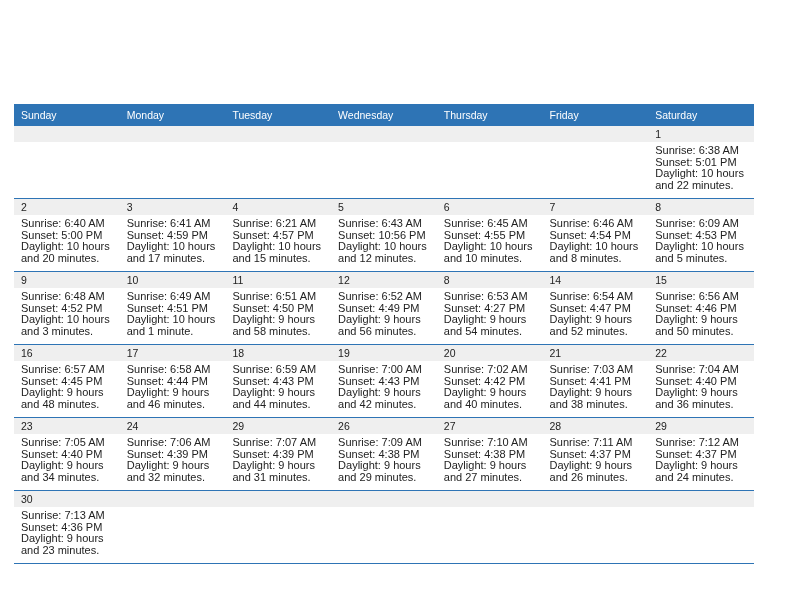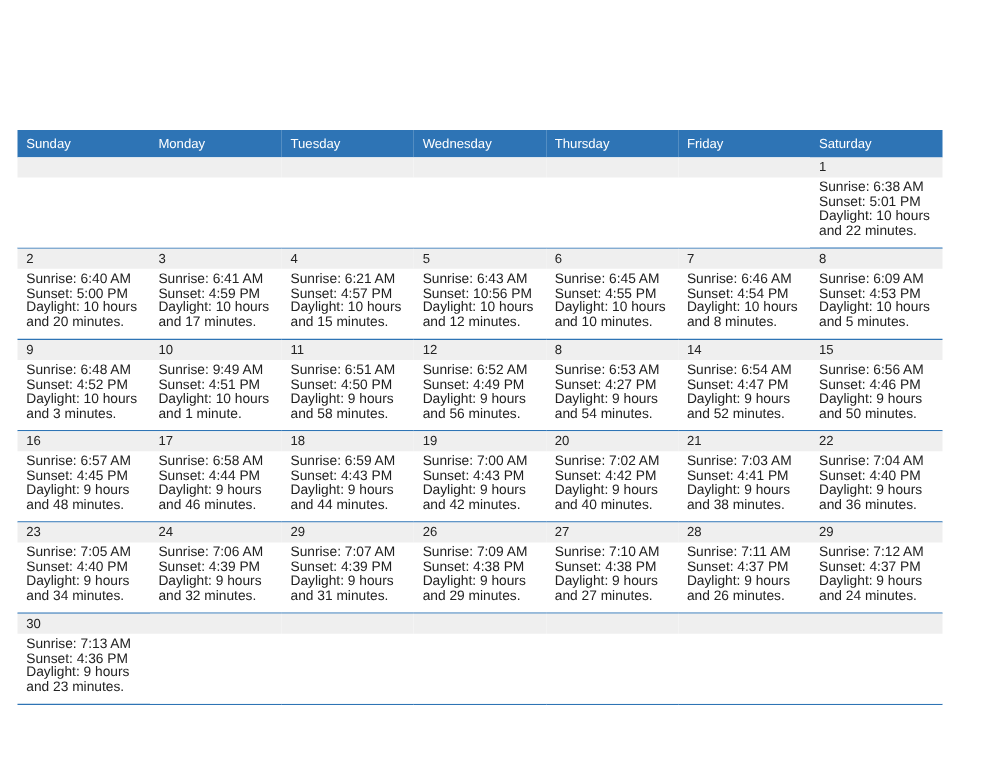--- a/index.html
+++ b/index.html
@@ -340,21 +340,21 @@
                 <div>Sunset: 4:52 PM</div>
                 <div>Daylight: 10 hours</div>
                 <div>and 3 minutes.</div>
               </div>
             </div>
           </td>
           <td>
             <div class="daycell">
               <div class="daynum-band">10</div>
               <div class="dayinfo">
-                <div>Sunrise: 9:49 AM</div>
+                <div>Sunrise: 6:49 AM</div>
                 <div>Sunset: 4:51 PM</div>
                 <div>Daylight: 10 hours</div>
                 <div>and 1 minute.</div>
               </div>
             </div>
           </td>
           <td>
             <div class="daycell">
               <div class="daynum-band">11</div>
               <div class="dayinfo">

